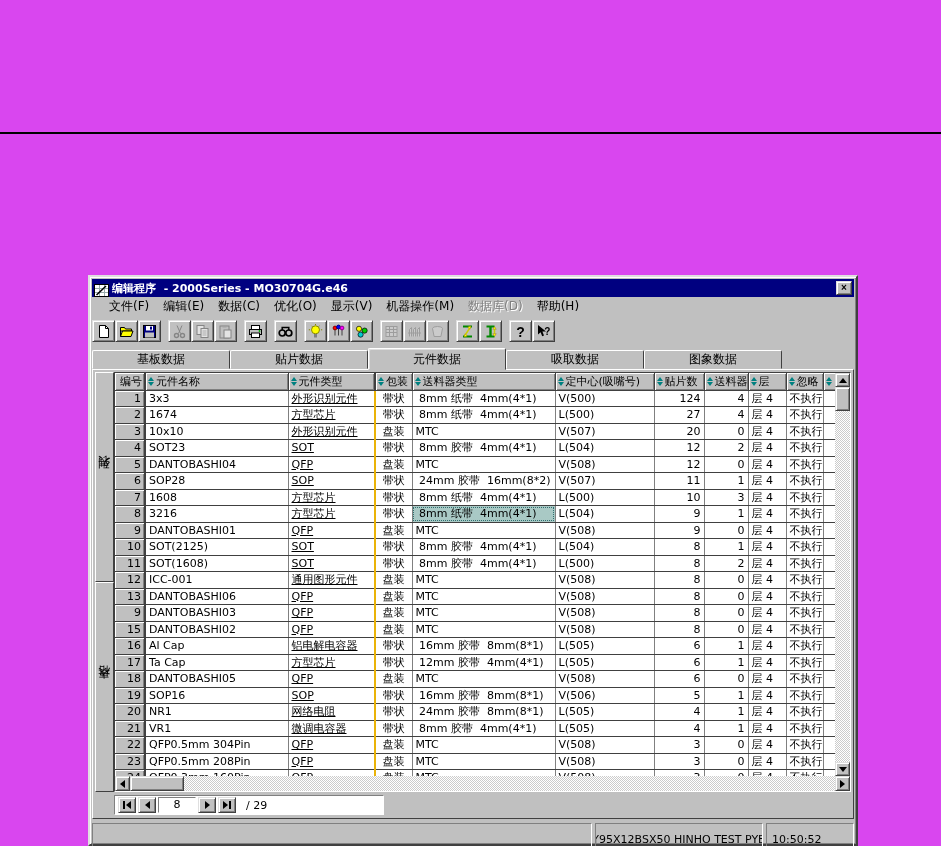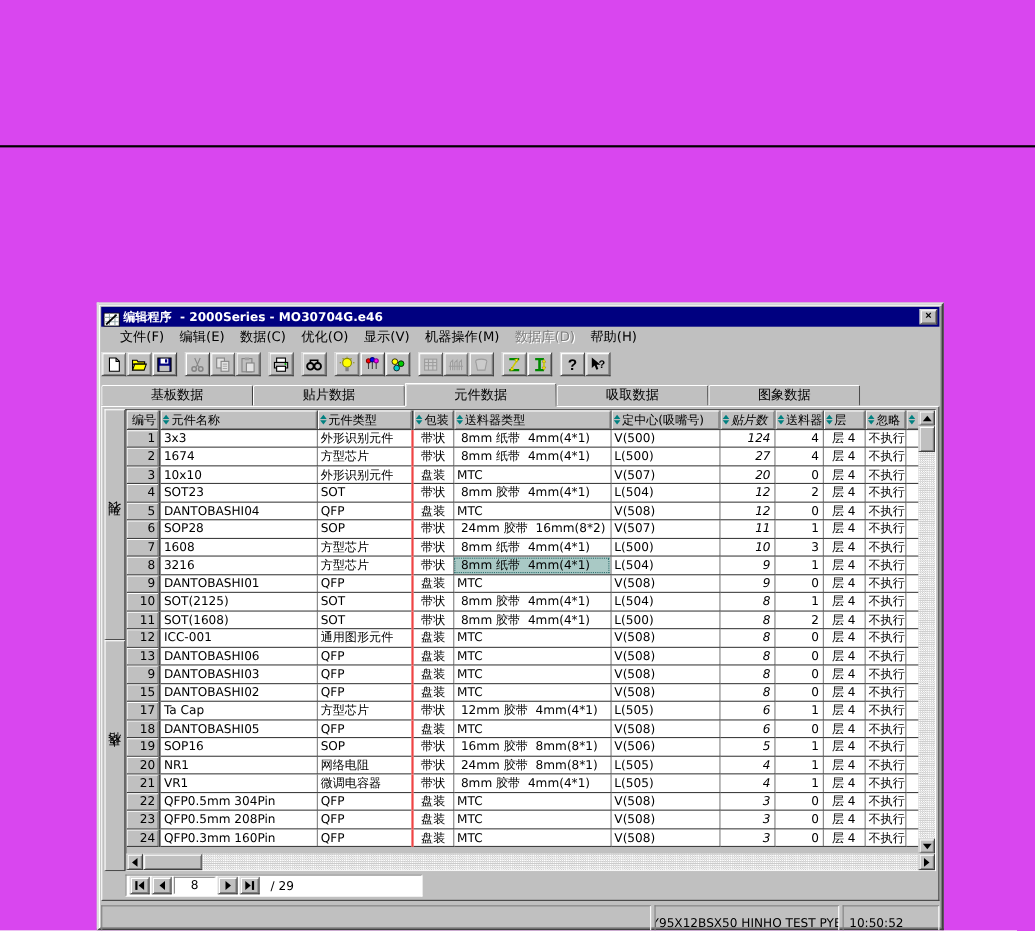--- a/index.html
+++ b/index.html
@@ -61,24 +61,24 @@
   table.grid th{height:17px;box-sizing:border-box;background:#c0c0c0;font-weight:normal;font-size:11px;
       padding:0 2px;text-align:left;white-space:nowrap;overflow:hidden;
       border-right:1px solid #404040;border-bottom:1px solid #404040;
       box-shadow:inset 1px 1px 0 #fff, inset -1px -1px 0 #808080;}
   table.grid th .hl{vertical-align:middle;}
   table.grid td{height:15.5px;box-sizing:content-box;line-height:15px;padding:0 3px;overflow:hidden;
       white-space:pre;border-right:1px solid #808080;border-bottom:1px solid #404040;background:#fff;color:#000;}
   table.grid td.gutter{background:#c0c0c0;text-align:right;border-right:2px solid #404040;
       border-bottom:1px solid #404040;box-shadow:inset 1px 1px 0 #fff, inset -1px 0 0 #808080;}
   table.grid th.c0{text-align:right;border-right:2px solid #404040;}
-  table.grid td.c2{border-right:2px solid #ef4444;}
+  table.grid td.c2{border-right:2px solid #eab308;text-decoration:underline;}
   table.grid th.c2{border-right:2px solid #404040;}
-  .c0{text-align:right;} .c3{text-align:center;} .c6{text-align:right;font-style:italic;} .c7{text-align:right;}
-  .c8{text-align:center;} .c9{text-align:right;}
+  .c0{text-align:right;} .c3{text-align:center;} .c6{text-align:right;} .c7{text-align:right;}
+  .c8{text-align:left;} .c9{text-align:right;}
   td.selected{background:#a9c9c5 !important;outline:1px dotted #2f6f6f;outline-offset:-2px;}
   td.stub{border-right:none;}
 
   .sort{display:inline-flex;flex-direction:column;row-gap:1px;margin-right:2px;vertical-align:middle;}
   .sort i{display:block;width:0;height:0;border-left:3px solid transparent;border-right:3px solid transparent;}
   .sort .su{border-bottom:4px solid #008080;}
   .sort .sd{border-top:4px solid #008080;}
 
   
   .vscroll{width:15px;flex:none;display:flex;flex-direction:column;}
@@ -587,20 +587,33 @@
                     </tr>
                     <tr class="row">
                       <td class="gutter c0">15</td>
                       <td class="c1">DANTOBASHI02</td>
                       <td class="c2">QFP</td>
                       <td class="c3">盘装</td>
                       <td class="c4">MTC</td>
                       <td class="c5">V(508)</td>
                       <td class="c6">8</td>
                       <td class="c7">0</td>
+                      <td class="c8">层 4</td>
+                      <td class="c9">不执行</td>
+                      <td class="stub"></td>
+                    </tr>
+                    <tr class="row">
+                      <td class="gutter c0">16</td>
+                      <td class="c1">Al Cap</td>
+                      <td class="c2">铝电解电容器</td>
+                      <td class="c3">带状</td>
+                      <td class="c4"> 16mm 胶带  8mm(8*1)</td>
+                      <td class="c5">L(505)</td>
+                      <td class="c6">6</td>
+                      <td class="c7">1</td>
                       <td class="c8">层 4</td>
                       <td class="c9">不执行</td>
                       <td class="stub"></td>
                     </tr>
                     <tr class="row">
                       <td class="gutter c0">17</td>
                       <td class="c1">Ta Cap</td>
                       <td class="c2">方型芯片</td>
                       <td class="c3">带状</td>
                       <td class="c4"> 12mm 胶带  4mm(4*1)</td>

